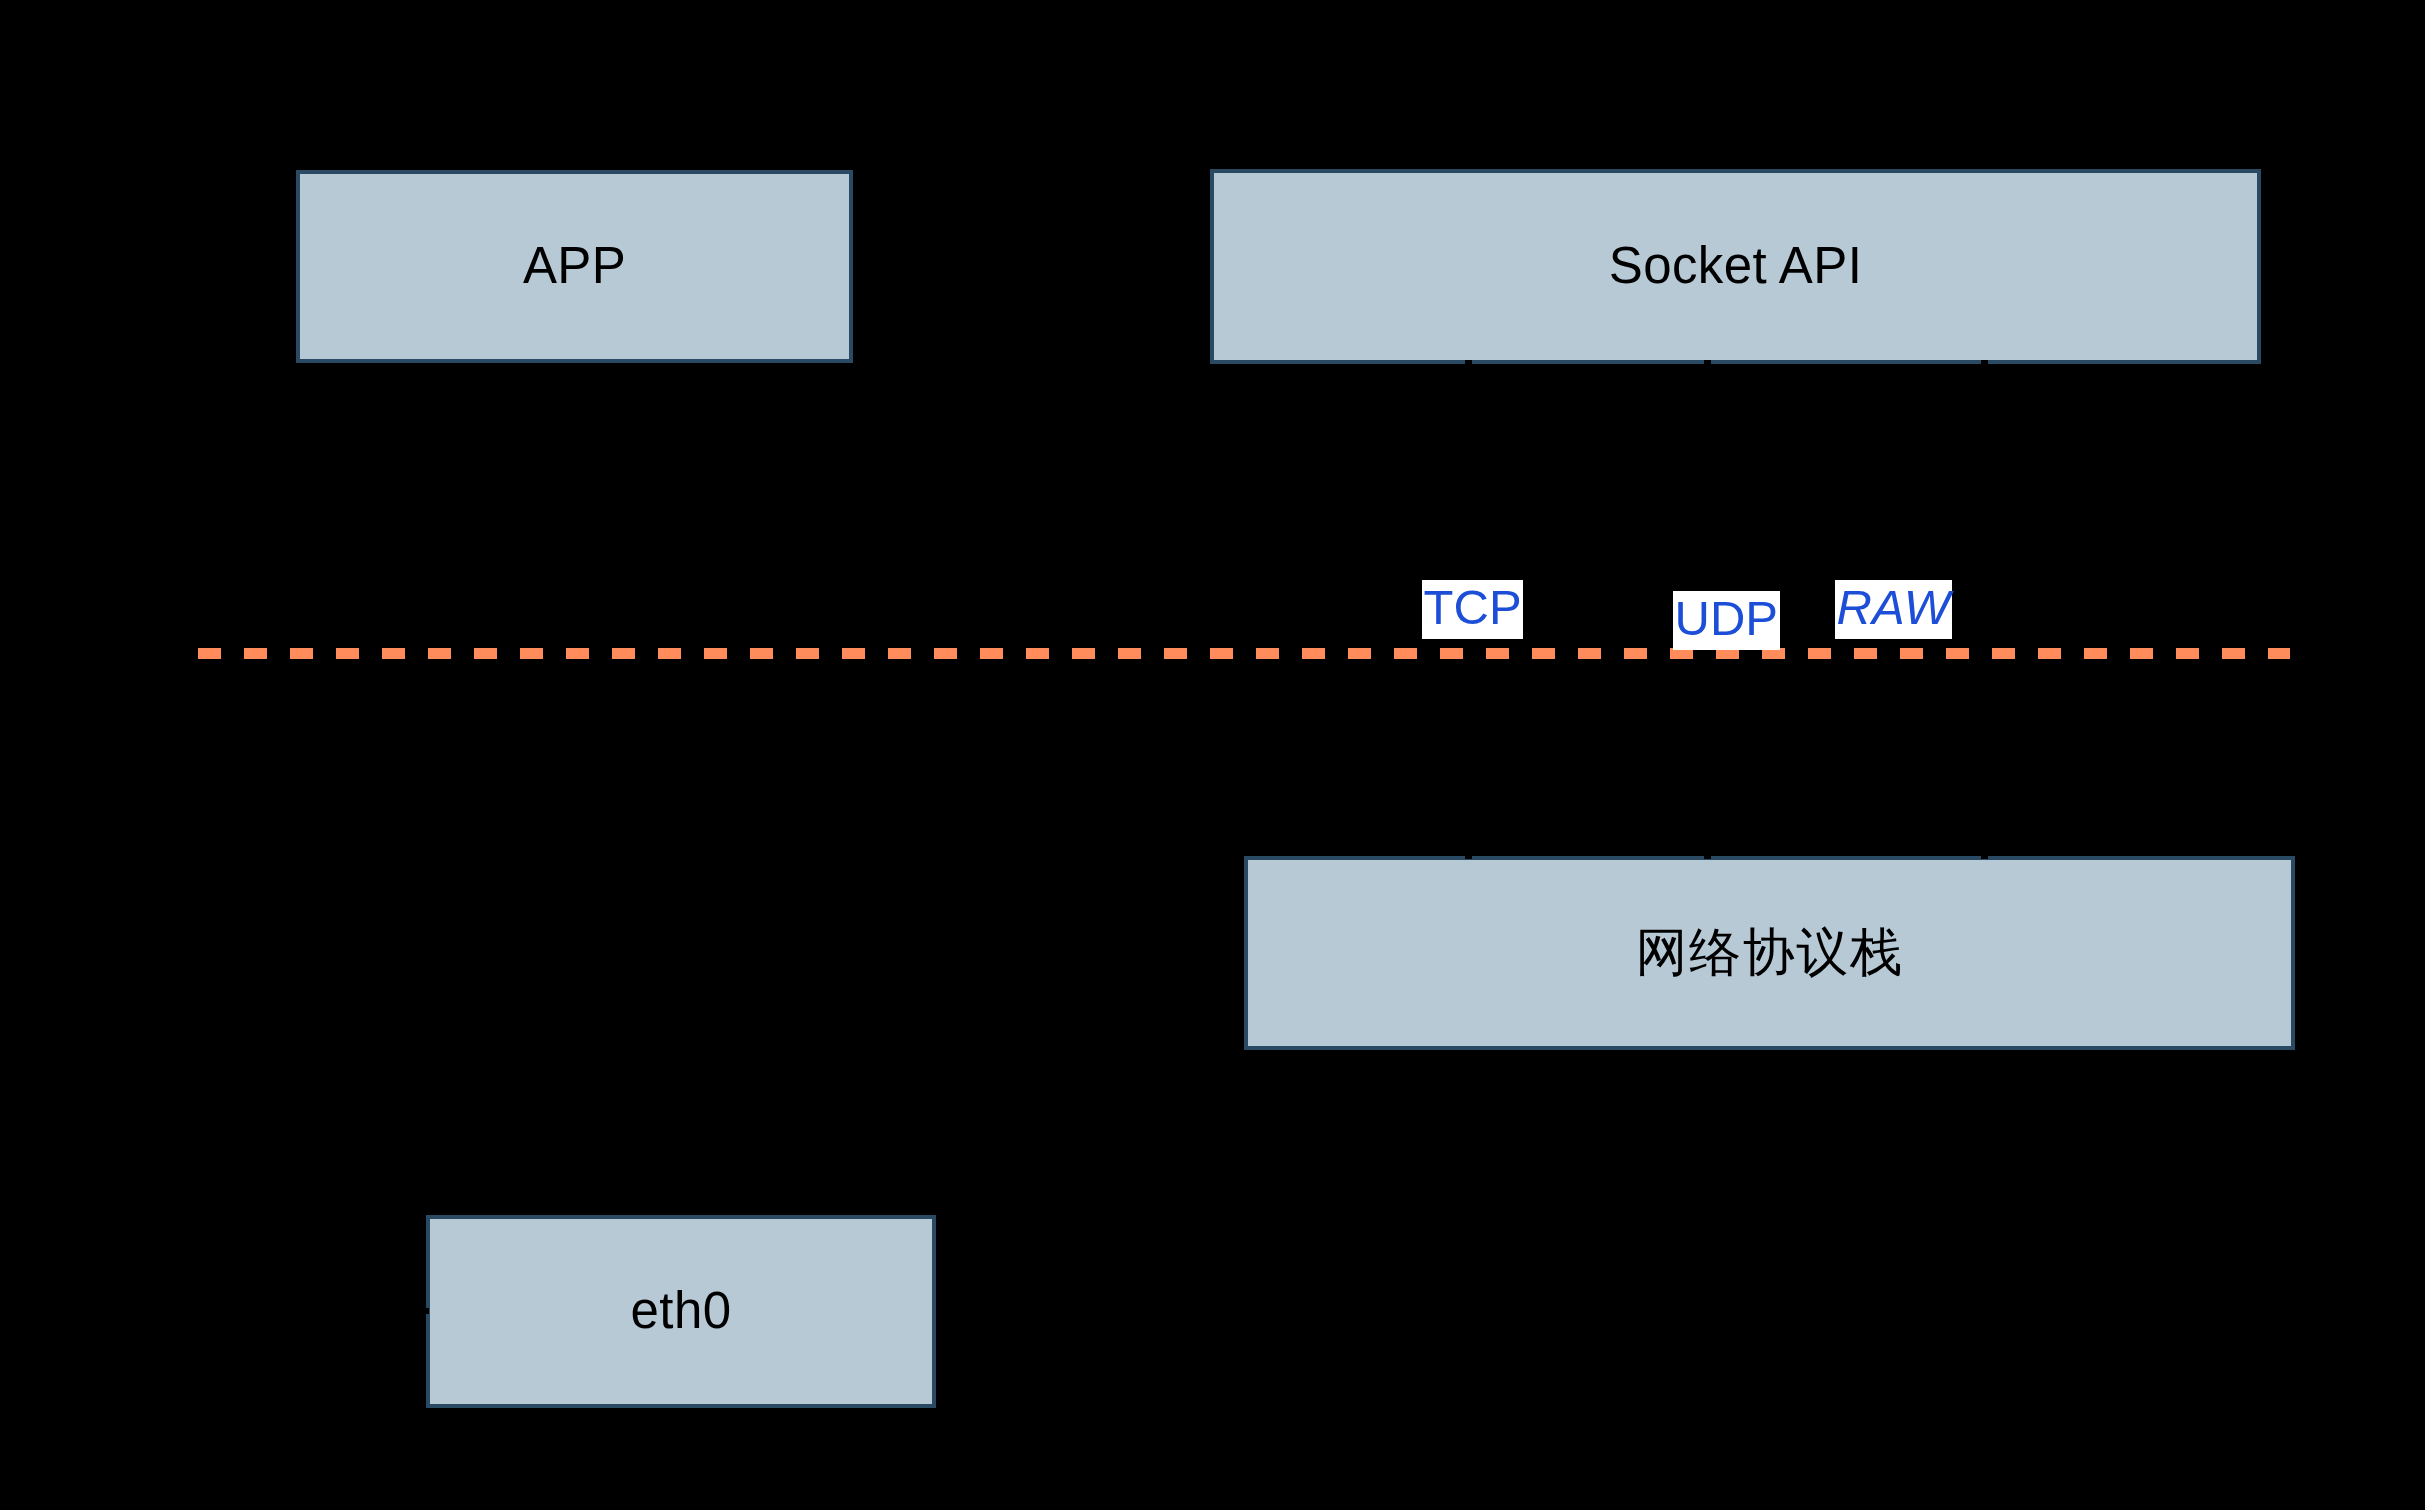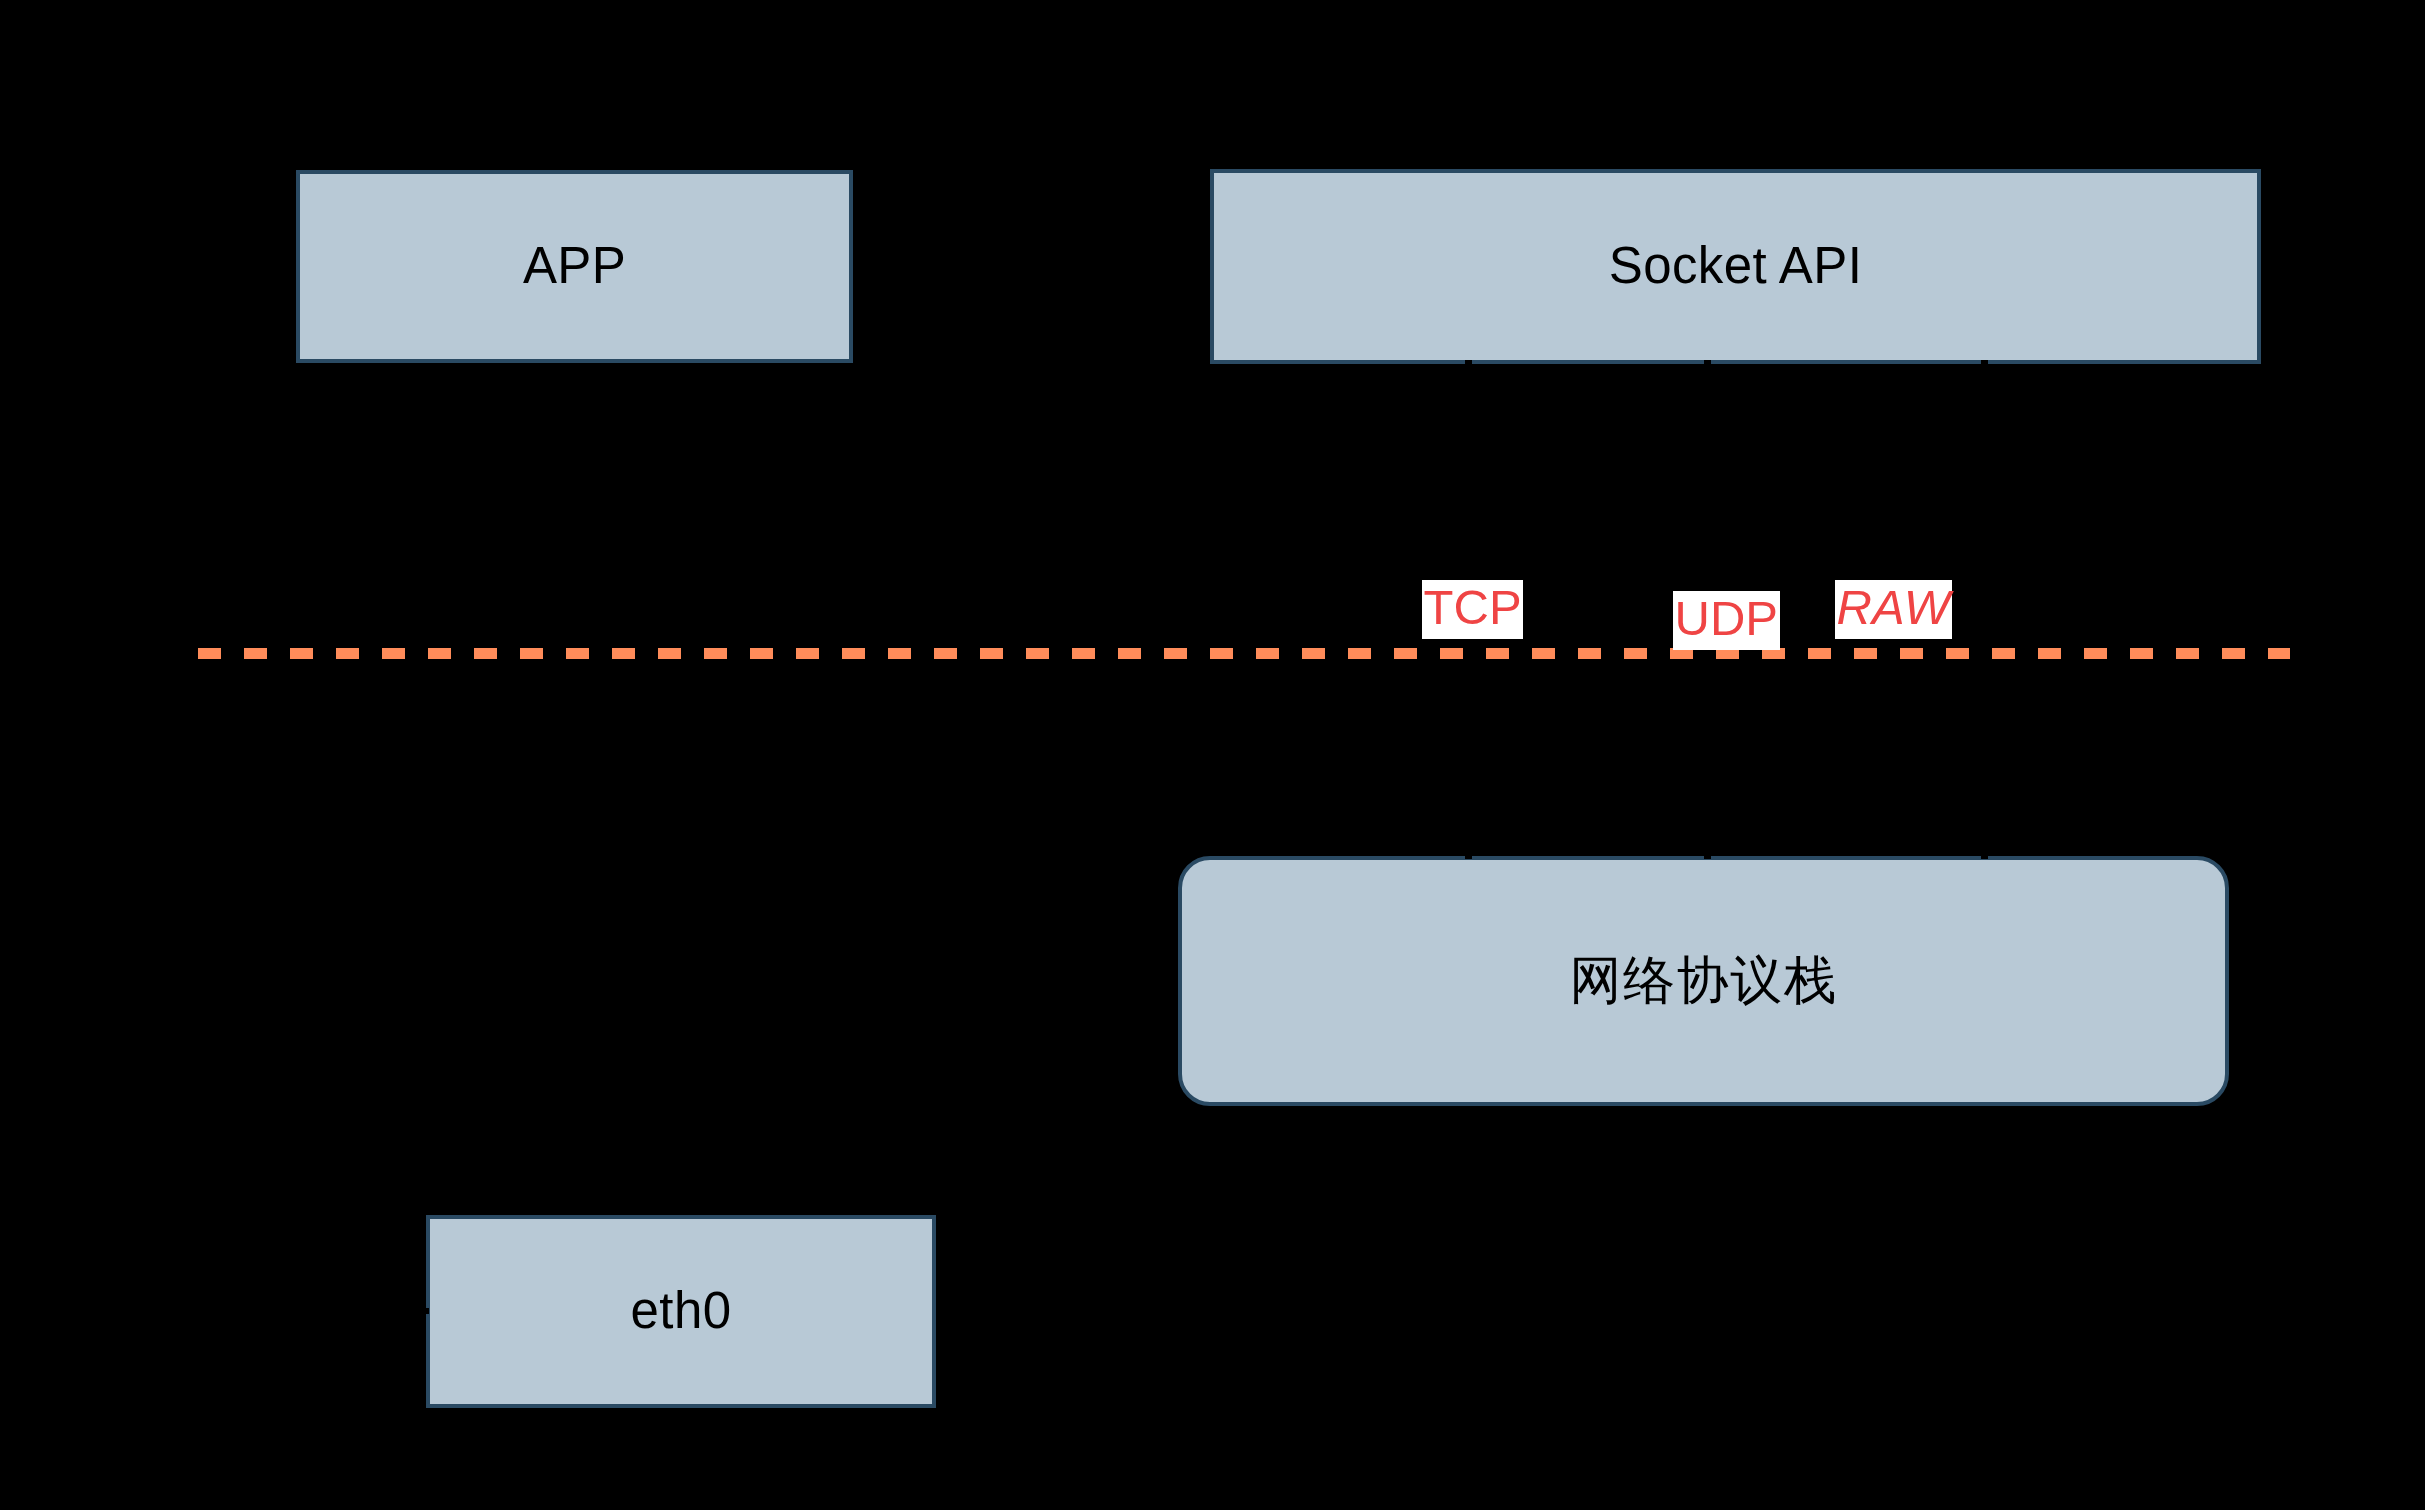--- a/index.html
+++ b/index.html
@@ -41,21 +41,21 @@
     user-select: none;
   }
   .node-label.cjk {
     font-size: 52px;
     letter-spacing: 1.6px;
   }
 
   
   #node-app       { left: 296px;  top: 170px;  width: 557px;  height: 193px; }
   #node-socket    { left: 1210px; top: 169px;  width: 1051px; height: 195px; }
-  #node-stack     { left: 1178px; top: 856px; width: 1051px; height: 250px; border-radius: 32px; }
+  #node-stack     { left: 1244px; top: 856px; width: 1051px; height: 194px; }
   #node-eth0      { left: 426px;  top: 1215px; width: 510px;  height: 193px; }
 
   
   .notch {
     position: absolute;
     background: #000000;
     width: 7.4px;
     height: 7.4px;
   }
 
@@ -71,21 +71,21 @@
         #ff8c5a 0px,
         #ff8c5a 23px,
         rgba(0,0,0,0) 23px,
         rgba(0,0,0,0) 46px);
   }
 
   
   .proto-label {
     position: absolute;
     background: #ffffff;
-    color: #ef4444;
+    color: #1d4ed8;
     font-family: "Liberation Sans", sans-serif;
     font-size: 49px;
     line-height: 1.0;
     padding: 3.3px 1.6px 6.5px 1.6px;
     white-space: nowrap;
     user-select: none;
   }
   #proto-tcp { left: 1422px; top: 580px; }
   #proto-udp { left: 1673px; top: 591px; }
   #proto-raw { left: 1835px; top: 580px; font-style: italic; }

